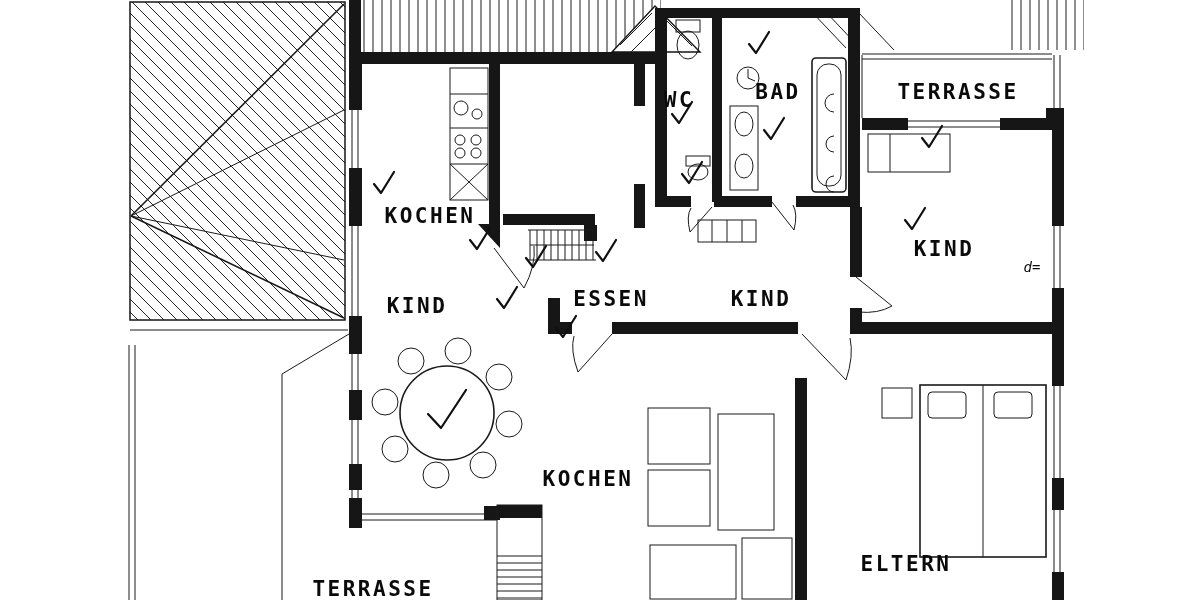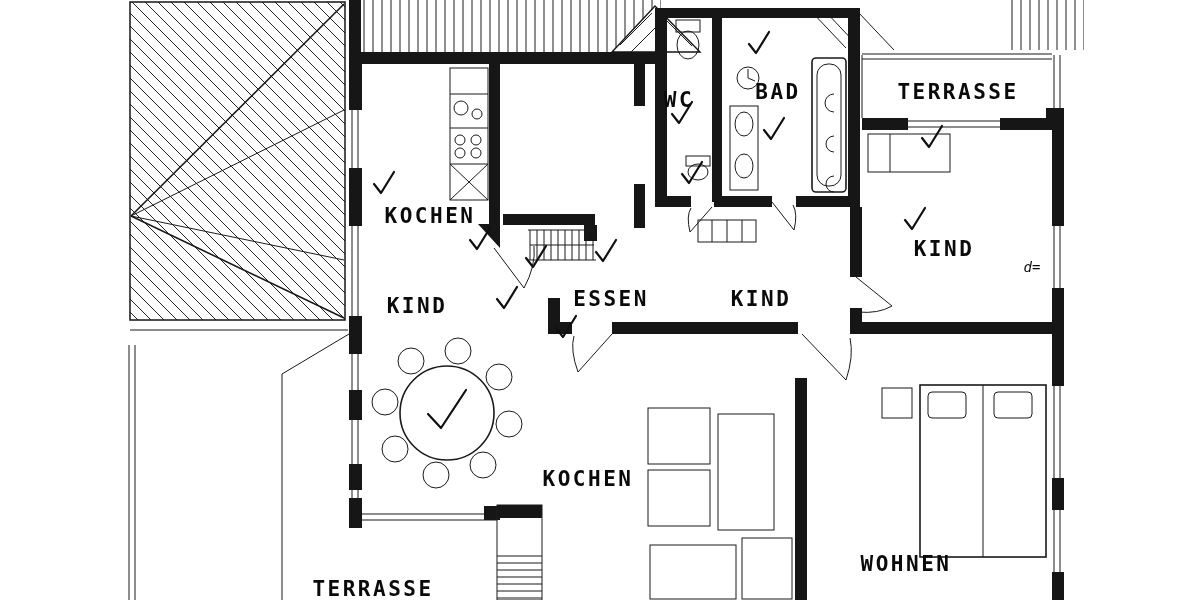--- a/index.html
+++ b/index.html
@@ -261,17 +261,17 @@
 
 <div class="lbl" style="left:958px;top:92px">TERRASSE</div>
 <div class="lbl" style="left:679px;top:100px">WC</div>
 <div class="lbl" style="left:778px;top:92px">BAD</div>
 <div class="lbl" style="left:944px;top:249px">KIND</div>
 <div class="lbl" style="left:430px;top:216px">KOCHEN</div>
 <div class="lbl" style="left:417px;top:306px">KIND</div>
 <div class="lbl" style="left:611px;top:299px">ESSEN</div>
 <div class="lbl" style="left:761px;top:299px">KIND</div>
 <div class="lbl" style="left:588px;top:479px">KOCHEN</div>
-<div class="lbl" style="left:906px;top:564px">WOHNEN</div>
+<div class="lbl" style="left:906px;top:564px">ELTERN</div>
 <div class="lbl" style="left:373px;top:589px">TERRASSE</div>
 <div class="lbl small" style="left:1032px;top:267px">d=</div>
 
 </div>
 
 </body></html>

